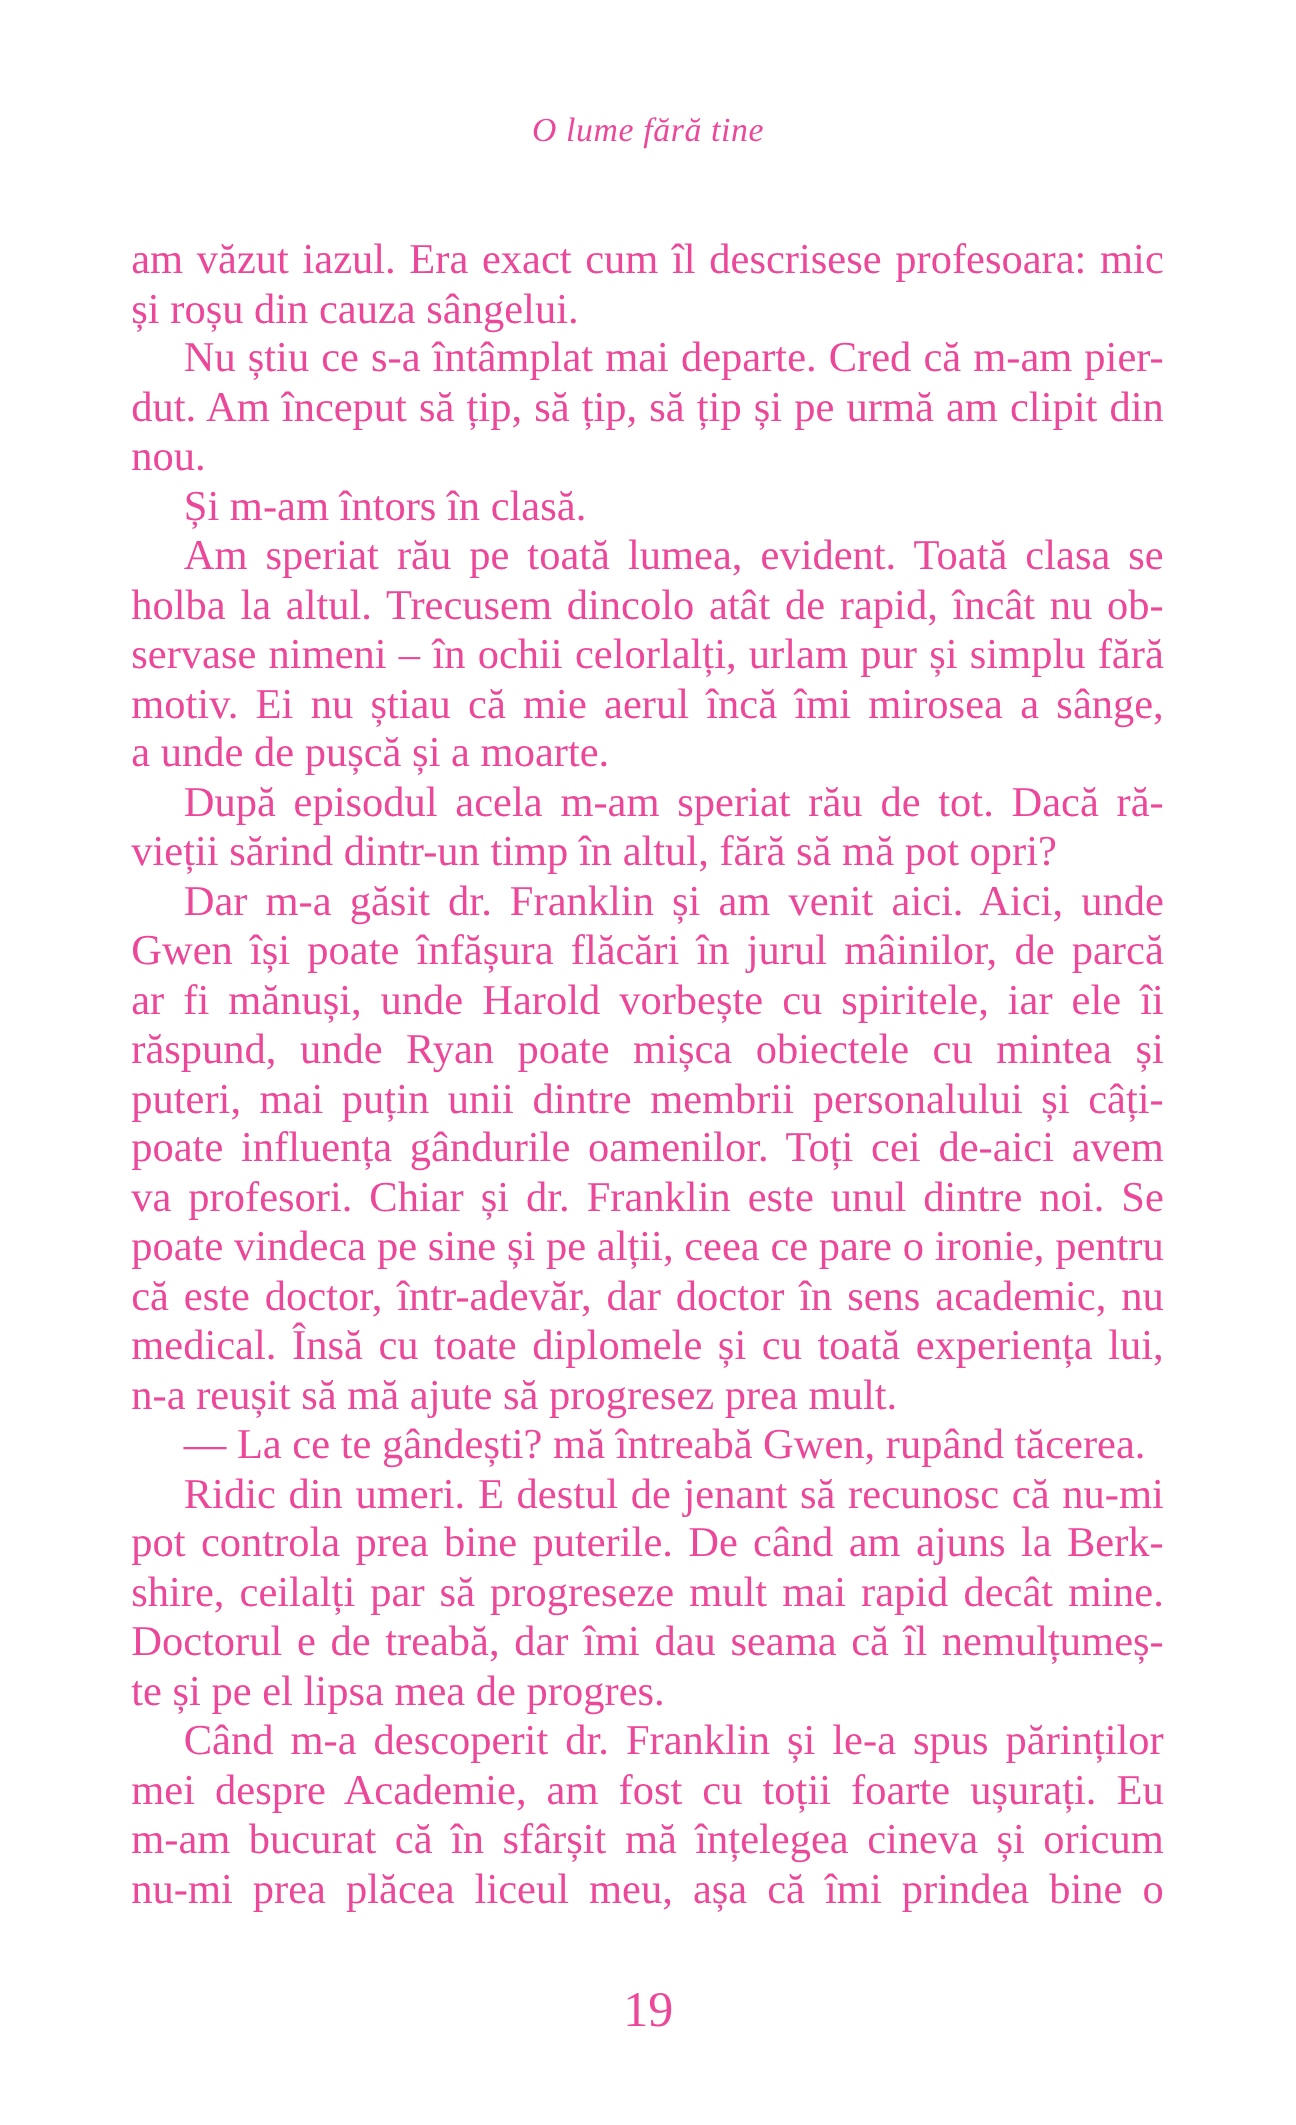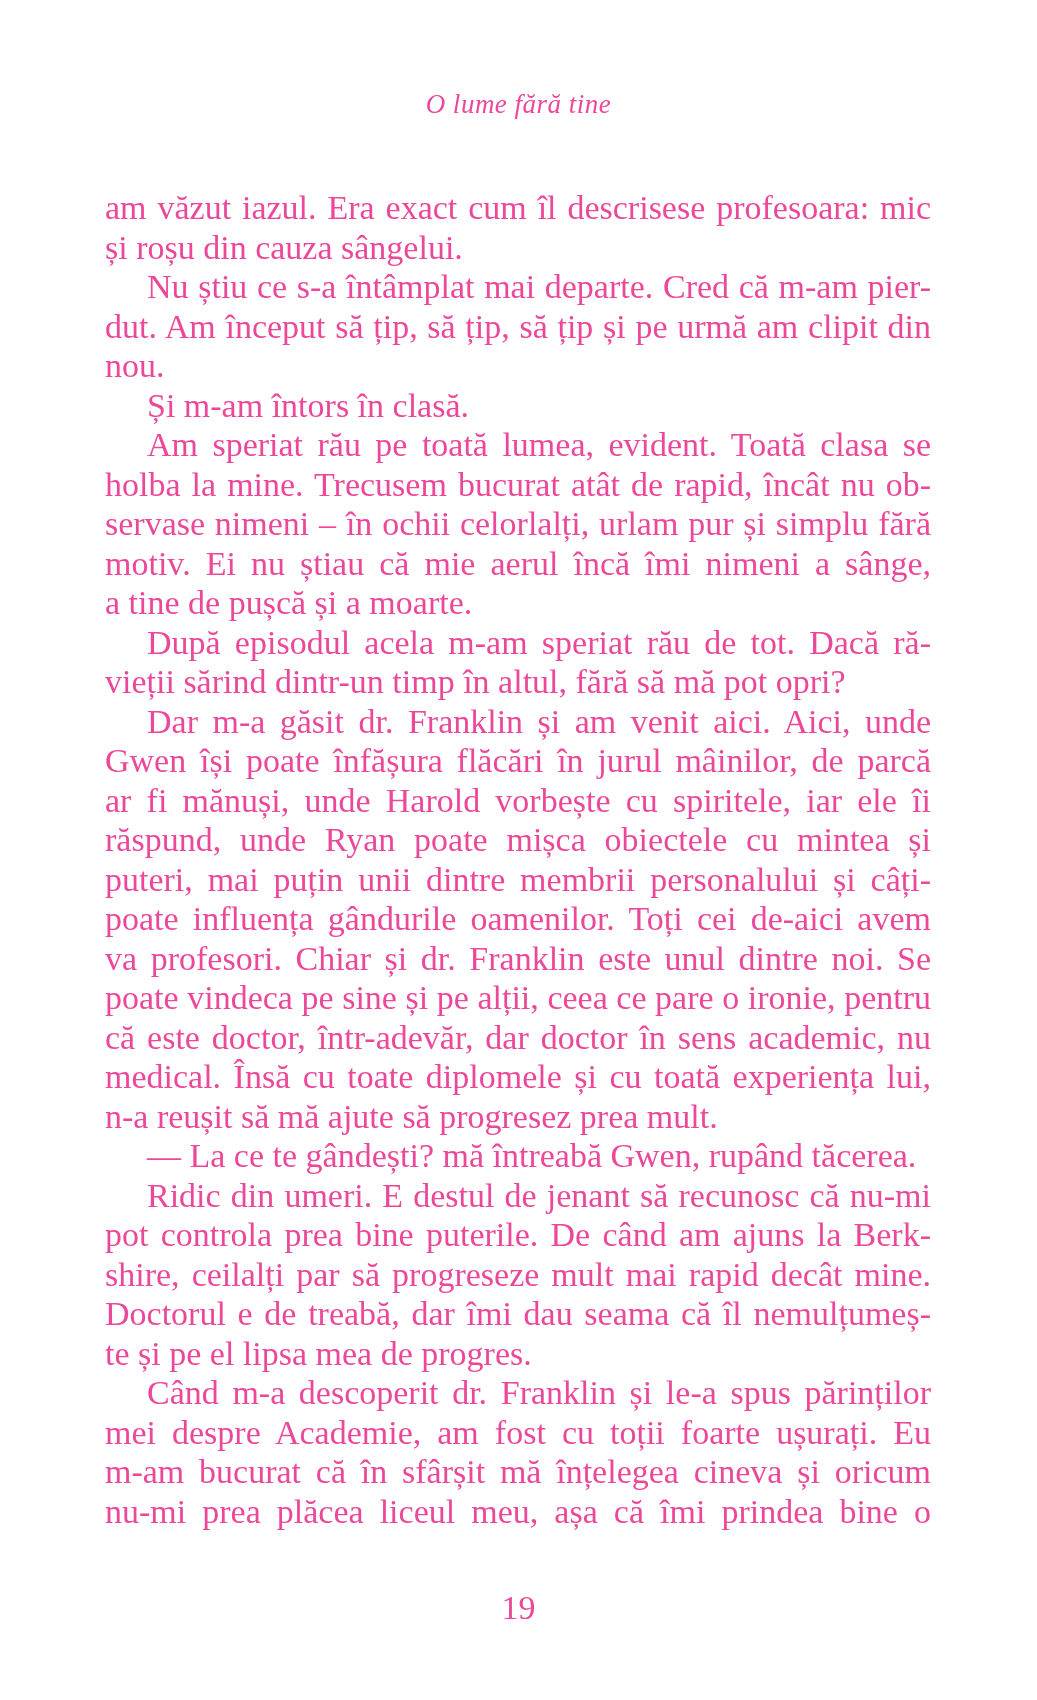--- a/index.html
+++ b/index.html
@@ -50,42 +50,42 @@
   }
   .text-line.para-start {
     text-indent: 42px;
   }
   .page-number {
     position: absolute;
     top: 1588px;
     left: 0;
     right: 0;
     text-align: center;
-    font-size: 34px;
+    font-size: 40px;
     line-height: 39.5px;
   }
 </style>
 </head>
 <body>
 
 <div class="page">
   <div class="running-header">O lume fără tine</div>
 
   <div class="page-text">
       <div class="text-line">am văzut iazul. Era exact cum îl descrisese profesoara: mic</div>
       <div class="text-line para-end">și roșu din cauza sângelui.</div>
       <div class="text-line para-start">Nu știu ce s-a întâmplat mai departe. Cred că m-am pier-</div>
       <div class="text-line">dut. Am început să țip, să țip, să țip și pe urmă am clipit din</div>
       <div class="text-line para-end">nou.</div>
       <div class="text-line para-start para-end">Și m-am întors în clasă.</div>
       <div class="text-line para-start">Am speriat rău pe toată lumea, evident. Toată clasa se</div>
-      <div class="text-line">holba la mine. Trecusem bucurat atât de rapid, încât nu ob-</div>
+      <div class="text-line">holba la altul. Trecusem dincolo atât de rapid, încât nu ob-</div>
       <div class="text-line">servase nimeni – în ochii celorlalți, urlam pur și simplu fără</div>
-      <div class="text-line">motiv. Ei nu știau că mie aerul încă îmi nimeni a sânge,</div>
-      <div class="text-line para-end">a tine de pușcă și a moarte.</div>
+      <div class="text-line">motiv. Ei nu știau că mie aerul încă îmi mirosea a sânge,</div>
+      <div class="text-line para-end">a unde de pușcă și a moarte.</div>
       <div class="text-line para-start">După episodul acela m-am speriat rău de tot. Dacă ră-</div>
       <div class="text-line para-end">vieții sărind dintr-un timp în altul, fără să mă pot opri?</div>
       <div class="text-line para-start">Dar m-a găsit dr. Franklin și am venit aici. Aici, unde</div>
       <div class="text-line">Gwen își poate înfășura flăcări în jurul mâinilor, de parcă</div>
       <div class="text-line">ar fi mănuși, unde Harold vorbește cu spiritele, iar ele îi</div>
       <div class="text-line">răspund, unde Ryan poate mișca obiectele cu mintea și</div>
       <div class="text-line">puteri, mai puțin unii dintre membrii personalului și câți-</div>
       <div class="text-line">poate influența gândurile oamenilor. Toți cei de-aici avem</div>
       <div class="text-line">va profesori. Chiar și dr. Franklin este unul dintre noi. Se</div>
       <div class="text-line">poate vindeca pe sine și pe alții, ceea ce pare o ironie, pentru</div>

